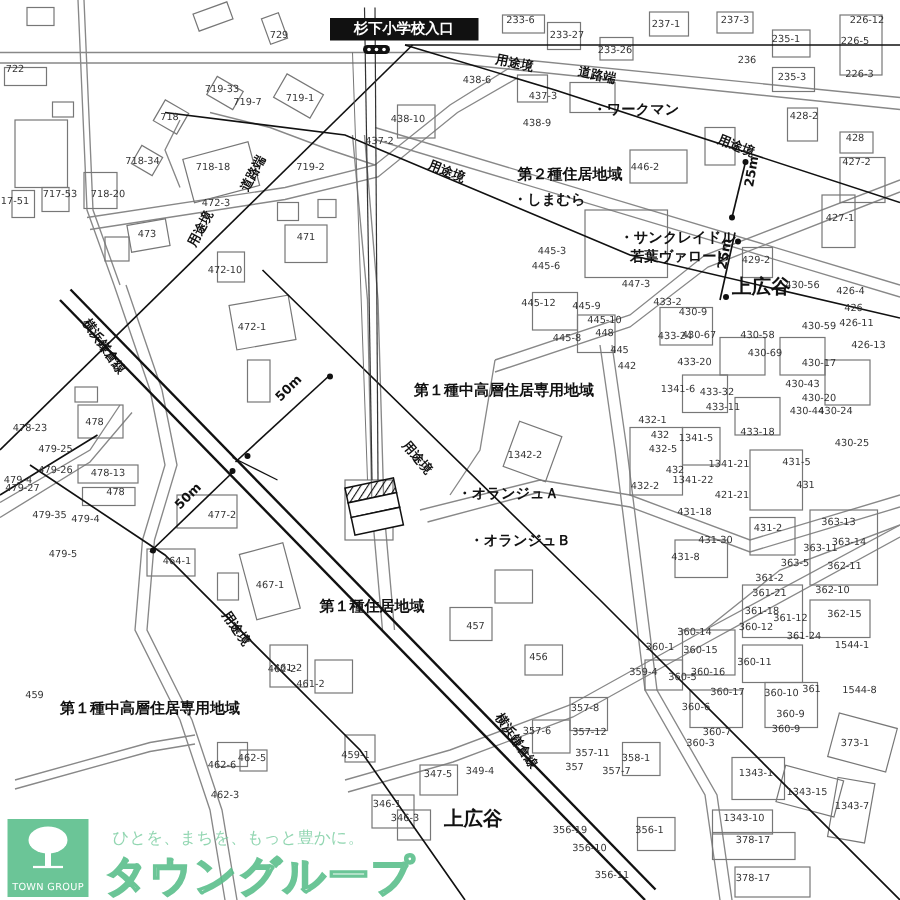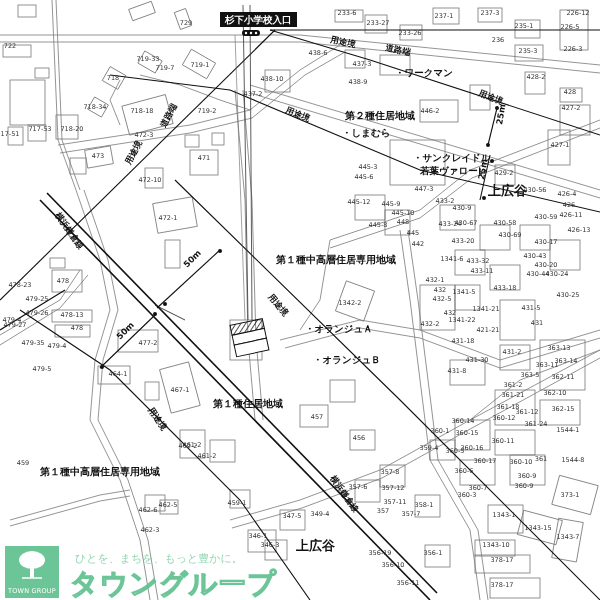--- a/index.html
+++ b/index.html
@@ -7,21 +7,21 @@
   #map { position: absolute; left: 0; top: 0; width: 600px; height: 600px; }
   .lot { font-family: "DejaVu Sans", sans-serif; font-size: 6.5px; fill: #333; text-anchor: middle; }
   .zone { font-family: "DejaVu Sans", sans-serif; font-size: 10px; fill: #111; font-weight: bold; }
   .poi { font-family: "DejaVu Sans", sans-serif; font-size: 9.5px; fill: #111; font-weight: bold; }
   .small { font-family: "DejaVu Sans", sans-serif; font-size: 8.5px; fill: #111; font-weight: bold; }
   .area { font-family: "DejaVu Sans", sans-serif; font-size: 13px; fill: #111; font-weight: bold; }
   .bld { fill: none; stroke: #777; stroke-width: 0.8; }
   .road { fill: none; stroke: #888; stroke-width: 0.9; }
   .bound { fill: none; stroke: #111; stroke-width: 1.1; }
   .rail { fill: none; stroke: #111; stroke-width: 1.6; }
-  .station { position: absolute; left: 220px; top: 12px; height: 15px; padding: 0 5px; background: #111; color: #fff; font-family: "DejaVu Sans", sans-serif; font-size: 9.5px; font-weight: bold; line-height: 15px; white-space: nowrap; }
+  .station { position: absolute; left: 220px; top: 12px; height: 15px; padding: 0 16px; background: #111; color: #fff; font-family: "DejaVu Sans", sans-serif; font-size: 9.5px; font-weight: bold; line-height: 15px; white-space: nowrap; }
   .logo-box { position: absolute; left: 5px; top: 546px; width: 54px; height: 52px; background: #5cbf8c; opacity: 0.9; }
   .logo-tree { position: absolute; left: 13px; top: 4px; width: 28px; height: 30px; }
   .logo-name { position: absolute; left: 0; bottom: 3px; width: 54px; text-align: center; color: #fff; font-size: 6.5px; font-family: "DejaVu Sans", sans-serif; letter-spacing: 0.2px; }
   .slogan { position: absolute; left: 75px; top: 551px; color: #7fcfa4; font-size: 11px; font-family: Liberation Serif, serif; opacity: 0.85; white-space: nowrap; }
   .brand { position: absolute; left: 70px; top: 565px; color: #ffffff; font-size: 28px; font-weight: bold; font-family: "DejaVu Sans", sans-serif; -webkit-text-stroke: 1.2px #5cbf8c; opacity: 0.9; white-space: nowrap; letter-spacing: 1px; }
 </style>
 </head>
 <body>
 
 <svg id="map" viewBox="0 0 600 600" xmlns="http://www.w3.org/2000/svg">

